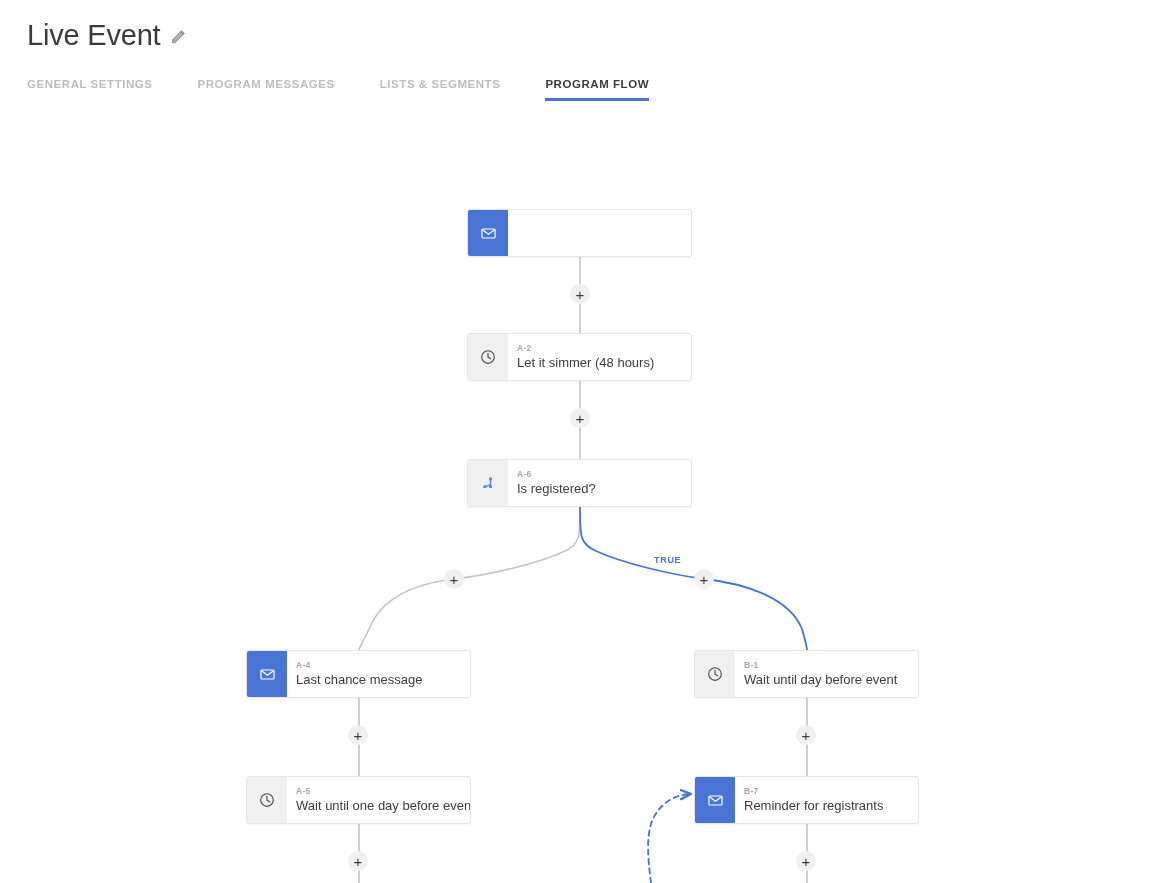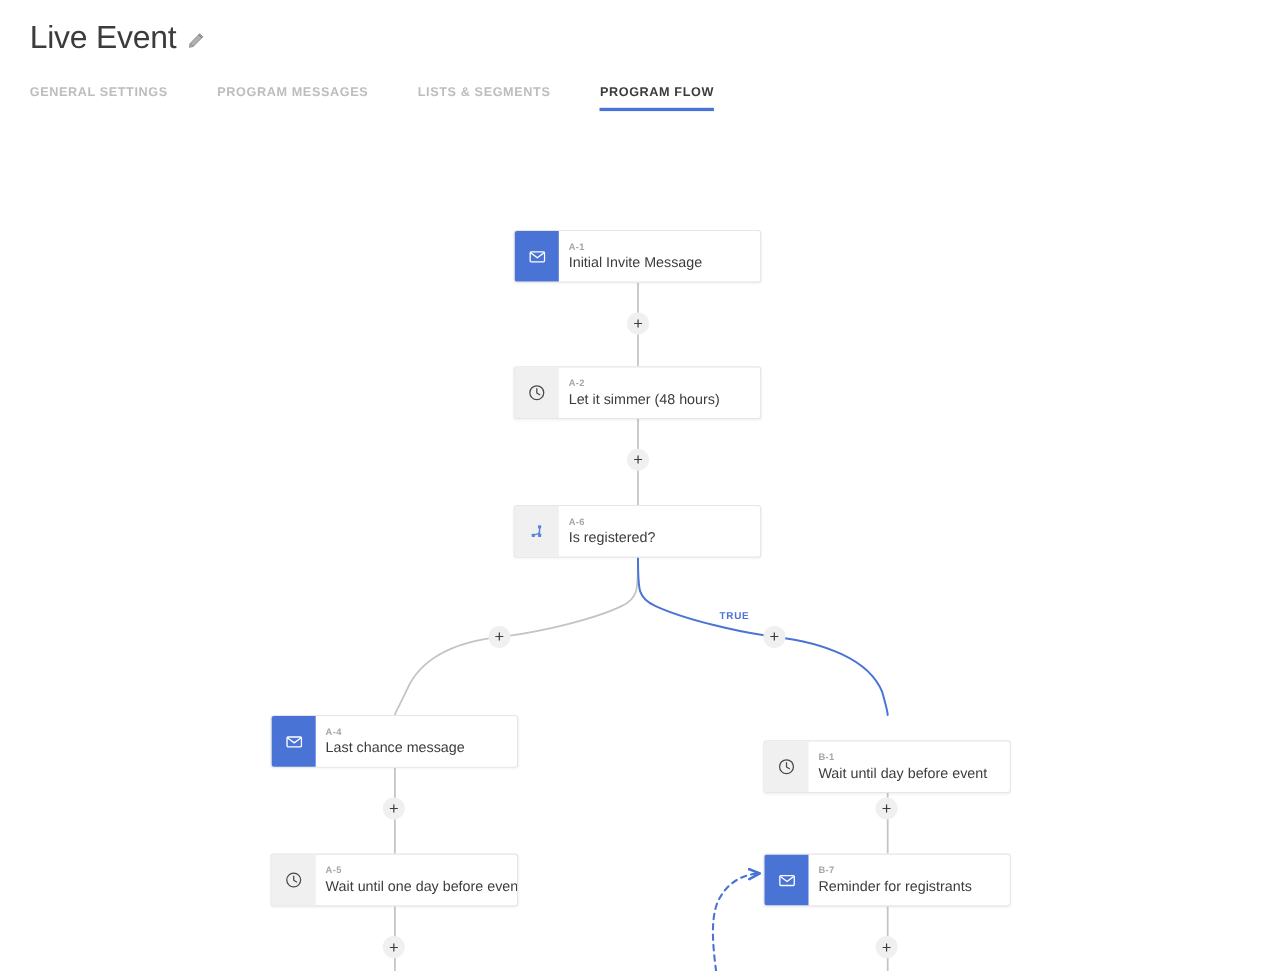--- a/index.html
+++ b/index.html
@@ -247,24 +247,20 @@
              C660,696 674,688 690,687" fill="none" stroke="#4a73d6" stroke-width="1.9" stroke-dasharray="5 4.5" stroke-linecap="round" marker-end="url(#arrow-blue)"></path>
   </svg>
 
   <div class="flow-node" style="left:467px; top:102px; width:225px;">
     <div class="node-icon email">
       <svg width="15" height="15" viewBox="0 0 16 16" fill="none">
         <rect x="1" y="3.2" width="14" height="9.6" rx="1" stroke="#ffffff" stroke-width="1.3"></rect>
         <path d="M1.6,4.1 L8,8.9 L14.4,4.1" stroke="#ffffff" stroke-width="1.3" fill="none" stroke-linejoin="round"></path>
       </svg>
     </div>
-    <div class="node-body">
-      <div class="node-code">A-1</div>
-      <div class="node-label">Initial Invite Message</div>
-    </div>
   </div>
 
   <div class="flow-node" style="left:467px; top:226px; width:225px;">
     <div class="node-icon neutral">
       <svg width="16" height="16" viewBox="0 0 16 16" fill="none">
         <circle cx="8" cy="8" r="6.3" stroke="#4a4a4a" stroke-width="1.15"></circle>
         <path d="M8,4.4 L8,8.2 L10.7,9.8" stroke="#4a4a4a" stroke-width="1.15" stroke-linecap="round" stroke-linejoin="round"></path>
       </svg>
     </div>
     <div class="node-body">
@@ -308,21 +304,21 @@
         <circle cx="8" cy="8" r="6.3" stroke="#4a4a4a" stroke-width="1.15"></circle>
         <path d="M8,4.4 L8,8.2 L10.7,9.8" stroke="#4a4a4a" stroke-width="1.15" stroke-linecap="round" stroke-linejoin="round"></path>
       </svg>
     </div>
     <div class="node-body">
       <div class="node-code">A-5</div>
       <div class="node-label">Wait until one day before event</div>
     </div>
   </div>
 
-  <div class="flow-node" style="left:694px; top:566px; width:225px;">
+  <div class="flow-node" style="left:694px; top:543px; width:225px;">
     <div class="node-icon neutral">
       <svg width="16" height="16" viewBox="0 0 16 16" fill="none">
         <circle cx="8" cy="8" r="6.3" stroke="#4a4a4a" stroke-width="1.15"></circle>
         <path d="M8,4.4 L8,8.2 L10.7,9.8" stroke="#4a4a4a" stroke-width="1.15" stroke-linecap="round" stroke-linejoin="round"></path>
       </svg>
     </div>
     <div class="node-body">
       <div class="node-code">B-1</div>
       <div class="node-label">Wait until day before event</div>
     </div>

